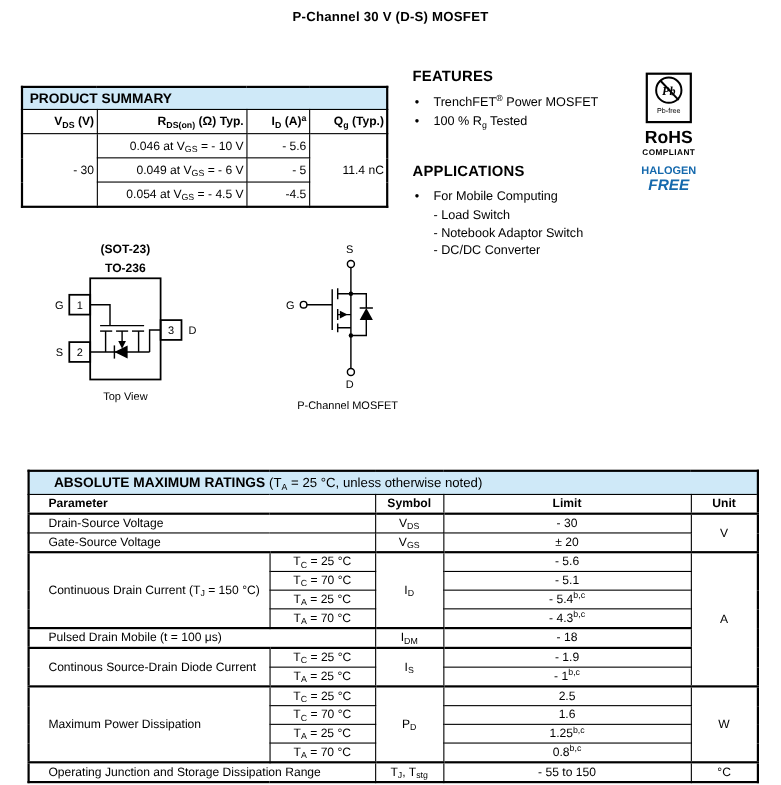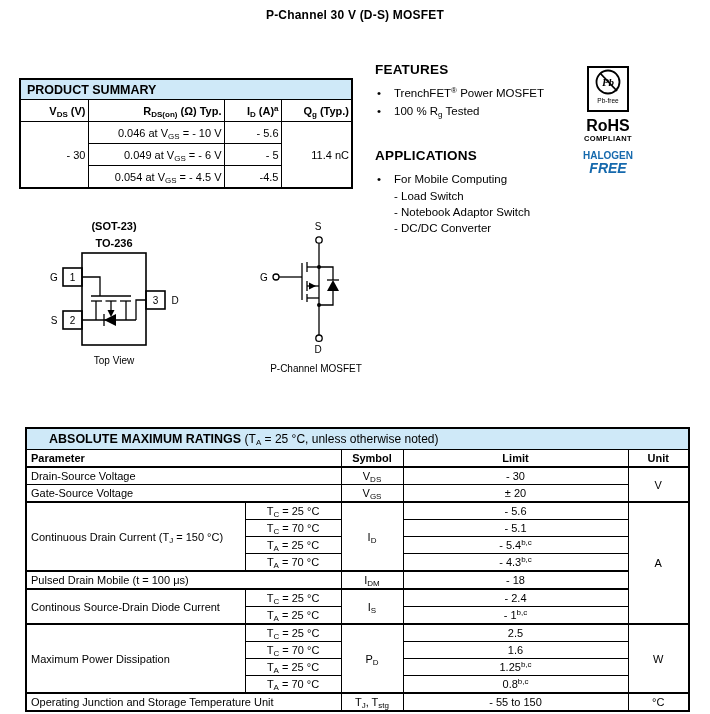--- a/index.html
+++ b/index.html
@@ -43,21 +43,21 @@
   .pkg-svg{position:absolute;left:40px;top:218px;}
   .sym-svg{position:absolute;left:250px;top:218px;}
   .diag-line{stroke:#000;stroke-width:1.3;fill:none;}
   .diag-rect{stroke:#000;stroke-width:1.6;fill:none;}
   .diag-text{font-family:"Liberation Sans",sans-serif;font-size:10px;fill:#000;}
   .diag-text-b{font-family:"Liberation Sans",sans-serif;font-size:11px;font-weight:bold;fill:#000;}
 
   
   .amr{position:absolute;left:25px;top:427px;width:663px;border:2px solid #000;font-size:11px;}
   .amr td{border:1px solid #000;text-align:center;padding:0 2px;height:16px;}
-  .amr .l{text-align:left;padding-left:4px;margin-top:37px;}
+  .amr .l{text-align:left;padding-left:17px;margin-top:37px;}
   .amr .amr-title-cell{background:var(--accent);text-align:left;padding:2px 22px;height:16px;}
   .amr .amr-title-bold{font-weight:bold;font-size:12.5px;}
   .amr .amr-title-note{font-size:12px;}
   .amr .head td{font-weight:bold;}
   .amr tr.group td{border-top:2px solid #000;}
 </style>
 </head>
 <body style="--accent: #cfe9f8; --blue: #1569ad;">
 
 <div class="page-title">P-Channel 30 V (D-S) MOSFET</div>
@@ -251,21 +251,21 @@
   <tr class="group">
     <td colspan="2" class="l">Pulsed Drain Mobile (t = 100 μs)</td>
     <td>I<sub>DM</sub></td>
     <td>- 18</td>
   </tr>
 
   <tr class="group">
     <td rowspan="2" class="l">Continous Source-Drain Diode Current</td>
     <td>T<sub>C</sub> = 25 °C</td>
     <td rowspan="2">I<sub>S</sub></td>
-    <td>- 2.4</td>
+    <td>- 1.9</td>
   </tr>
   <tr>
     <td>T<sub>A</sub> = 25 °C</td>
     <td>- 1<sup>b,c</sup></td>
   </tr>
 
   <tr class="group">
     <td rowspan="4" class="l">Maximum Power Dissipation</td>
     <td>T<sub>C</sub> = 25 °C</td>
     <td rowspan="4">P<sub>D</sub></td>
@@ -279,19 +279,19 @@
   <tr>
     <td>T<sub>A</sub> = 25 °C</td>
     <td>1.25<sup>b,c</sup></td>
   </tr>
   <tr>
     <td>T<sub>A</sub> = 70 °C</td>
     <td>0.8<sup>b,c</sup></td>
   </tr>
 
   <tr class="group">
-    <td colspan="2" class="l">Operating Junction and Storage Temperature Unit</td>
+    <td colspan="2" class="l">Operating Junction and Storage Dissipation Range</td>
     <td>T<sub>J</sub>, T<sub>stg</sub></td>
     <td>- 55 to 150</td>
     <td>°C</td>
   </tr>
 </tbody>
   </table>
 
 </body></html>

